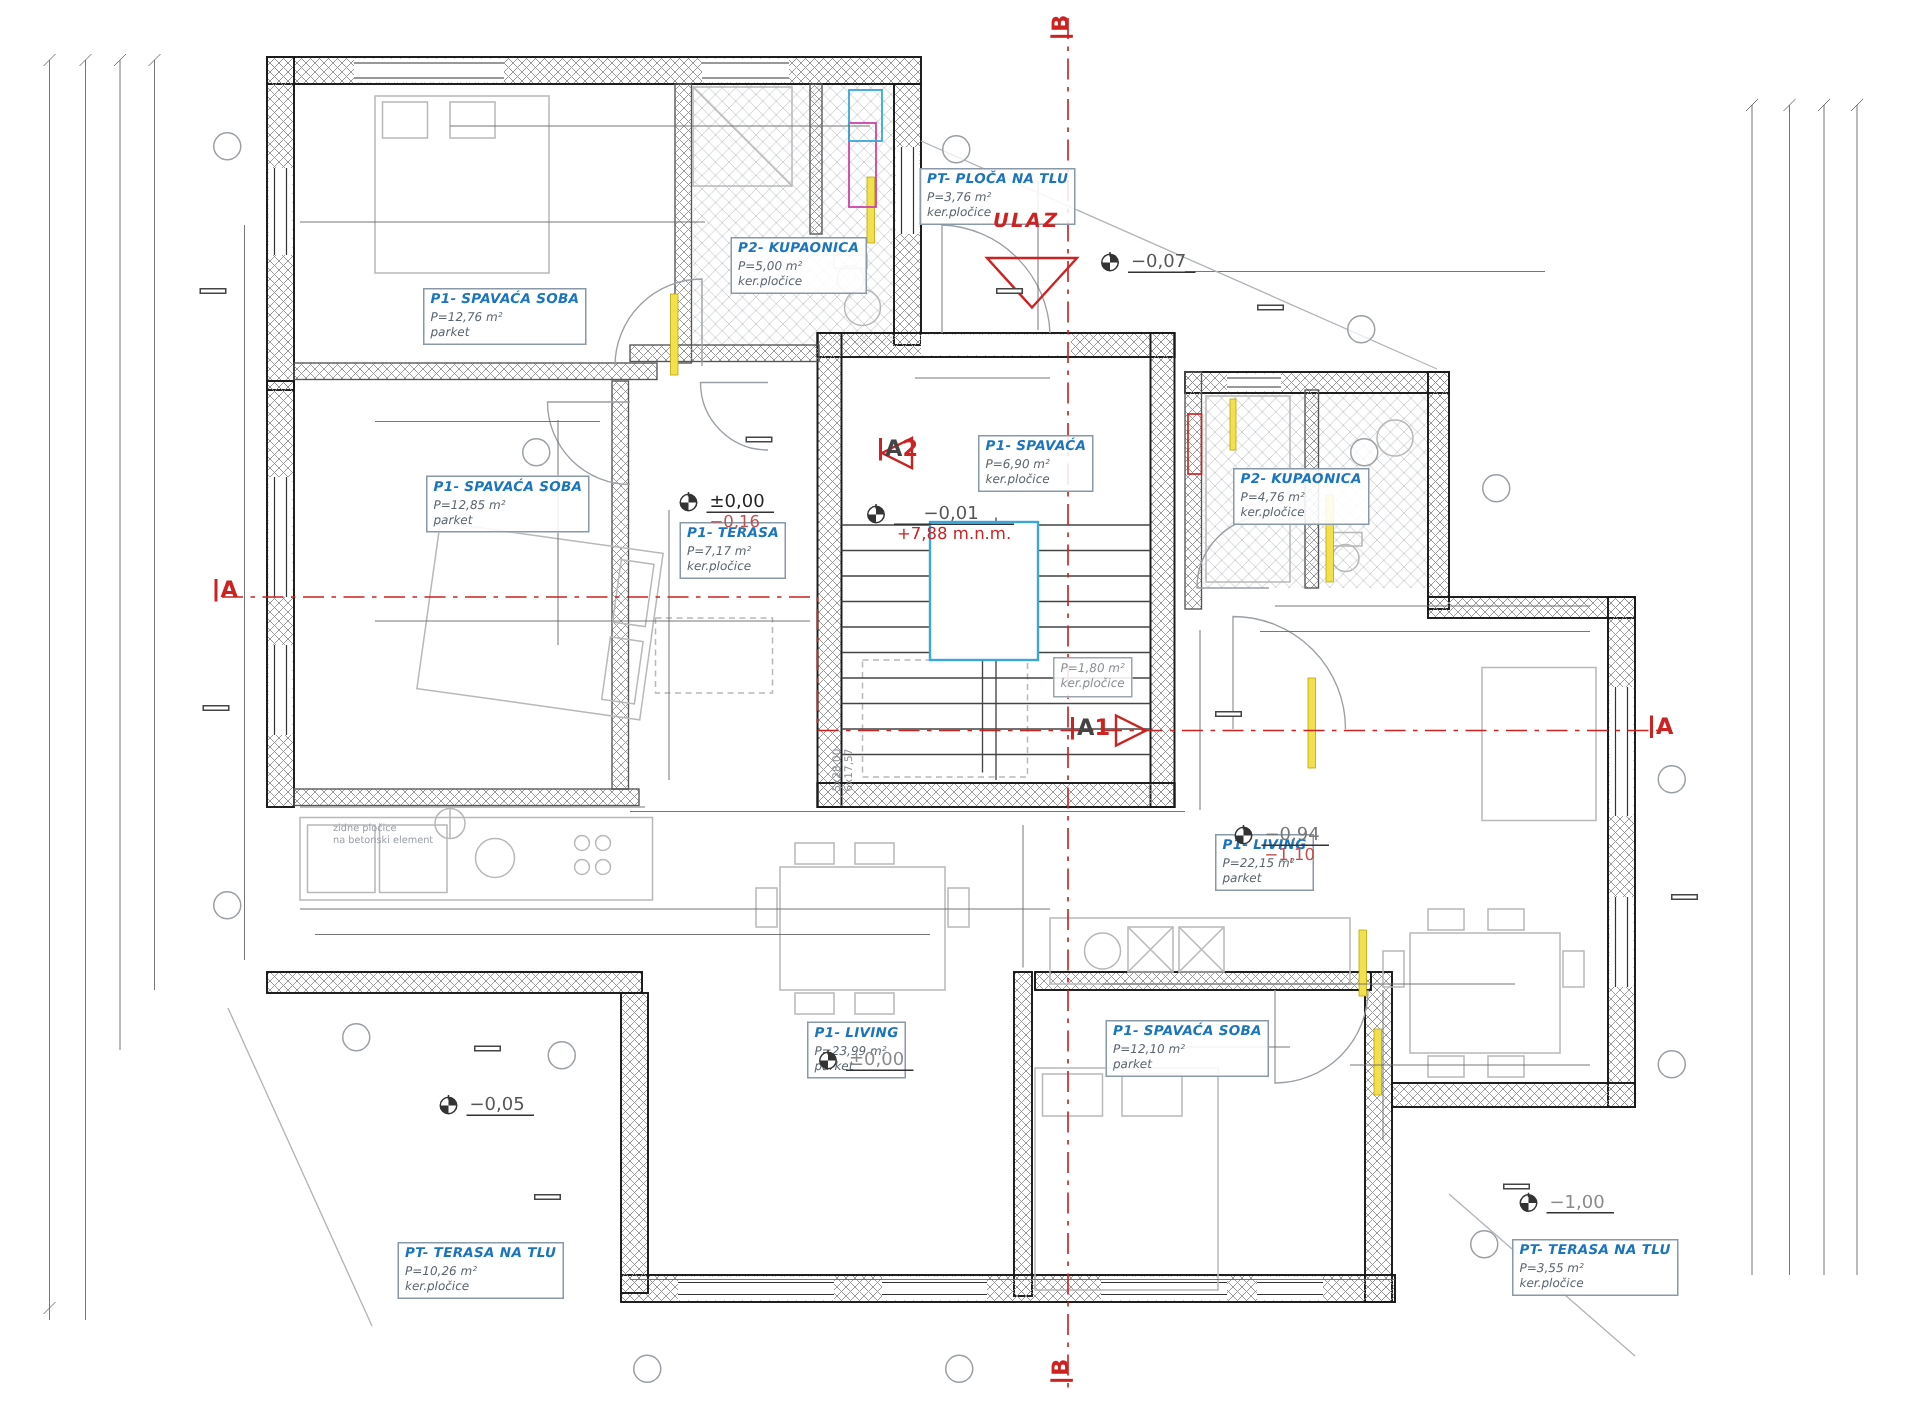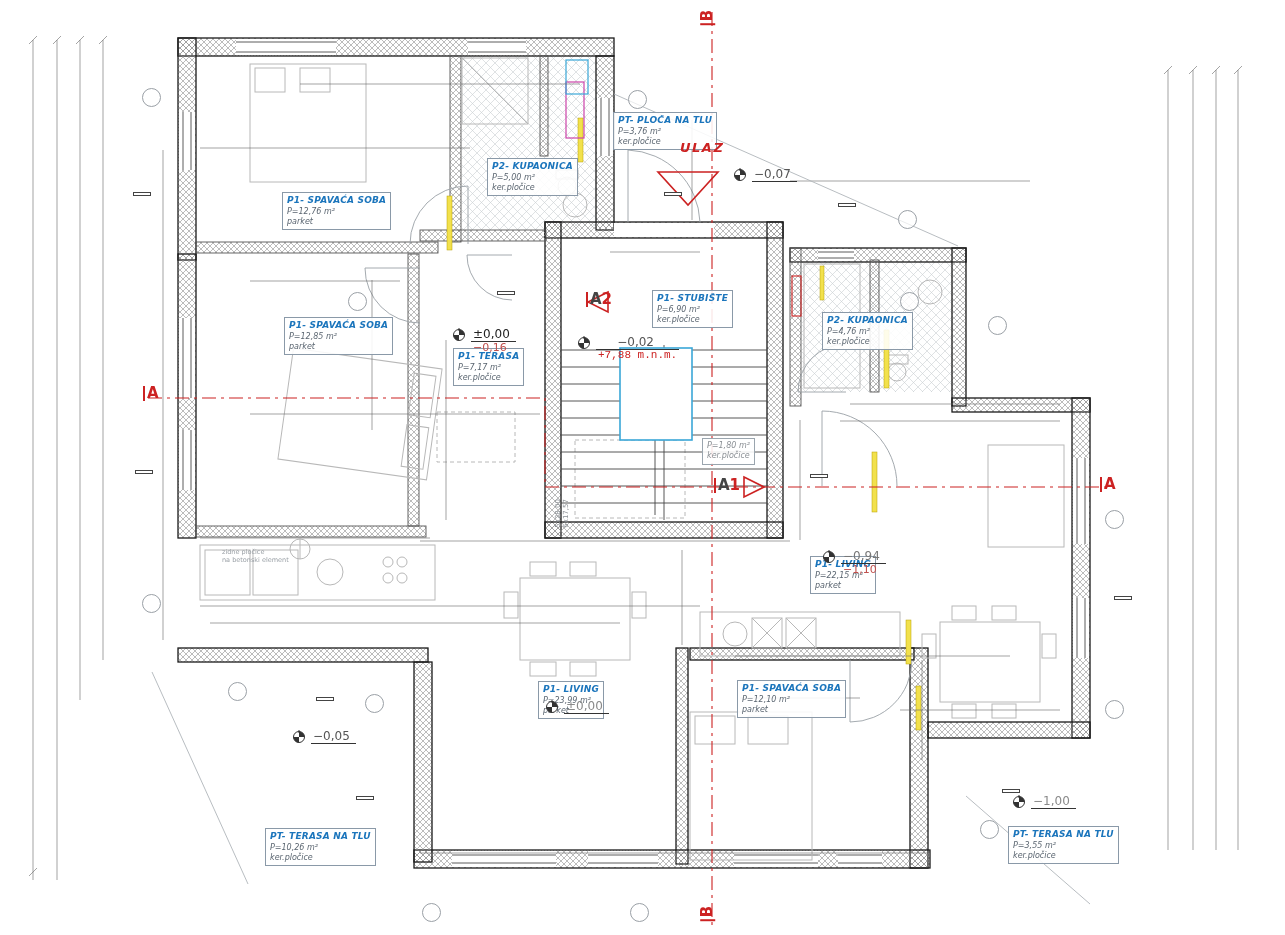--- a/index.html
+++ b/index.html
@@ -270,21 +270,21 @@
       <div class="rname">P1- SPAVAĆA SOBA</div>
       <div class="rarea">P=12,85 m²</div>
       <div class="rfloor">parket</div>
     </div>
       <div class="room-label" style="left: 453px; top: 348px;">
       <div class="rname">P1- TERASA</div>
       <div class="rarea">P=7,17 m²</div>
       <div class="rfloor">ker.pločice</div>
     </div>
       <div class="room-label" style="left: 652px; top: 290px;">
-      <div class="rname">P1- STUBIŠTE</div>
+      <div class="rname">P1- SPAVAĆA</div>
       <div class="rarea">P=6,90 m²</div>
       <div class="rfloor">ker.pločice</div>
     </div>
       <div class="room-label" style="left: 822px; top: 312px;">
       <div class="rname">P2- KUPAONICA</div>
       <div class="rarea">P=4,76 m²</div>
       <div class="rfloor">ker.pločice</div>
     </div>
       <div class="room-label" style="left: 810px; top: 556px;">
       <div class="rname">P1- LIVING</div>
@@ -485,22 +485,22 @@
       </div>
     </div>
       <div class="elev" style="left: 577px; top: 336px;">
       <svg width="16" height="14">
         <circle cx="7" cy="7" r="5.5" fill="#fff" stroke="#333" stroke-width="1"></circle>
         <path d="M7,7 L7,1.5 A5.5,5.5 0 0 1 12.5,7 Z" fill="#333"></path>
         <path d="M7,7 L7,12.5 A5.5,5.5 0 0 1 1.5,7 Z" fill="#333"></path>
         <line x1="7" y1="0" x2="7" y2="3" stroke="#333" stroke-width="1"></line>
       </svg>
       <div class="txt">
-        <span class="v1" style="color: rgb(85, 85, 85);">−0,02</span>
-        <span class="v2" style="color: rgb(204, 34, 34); font-family: Liberation Mono, monospace;">+7,88 m.n.m.</span>
+        <span class="v1" style="color: rgb(85, 85, 85);">−0,01</span>
+        <span class="v2" style="color: rgb(204, 34, 34);">+7,88 m.n.m.</span>
       </div>
     </div>
       <div class="elev" style="left: 822px; top: 550px;">
       <svg width="16" height="14">
         <circle cx="7" cy="7" r="5.5" fill="#fff" stroke="#333" stroke-width="1"></circle>
         <path d="M7,7 L7,1.5 A5.5,5.5 0 0 1 12.5,7 Z" fill="#333"></path>
         <path d="M7,7 L7,12.5 A5.5,5.5 0 0 1 1.5,7 Z" fill="#333"></path>
         <line x1="7" y1="0" x2="7" y2="3" stroke="#333" stroke-width="1"></line>
       </svg>
       <div class="txt">
@@ -593,21 +593,21 @@
       <div class="tagcircle" style="left: 142px; top: 594px;"></div>
       <div class="tagcircle" style="left: 228px; top: 682px;"></div>
       <div class="tagcircle" style="left: 365px; top: 694px;"></div>
       <div class="tagcircle" style="left: 422px; top: 903px;"></div>
       <div class="tagcircle" style="left: 630px; top: 903px;"></div>
       <div class="tagcircle" style="left: 980px; top: 820px;"></div>
       <div class="tagcircle" style="left: 348px; top: 292px;"></div>
       <div class="tagcircle" style="left: 900px; top: 292px;"></div>
     </div>
 
-<div class="ulaz" style="left:680px;top:140px">ULAZ</div>
+<div class="ulaz" style="left:662px;top:140px">ULAZ</div>
 
 <div class="rotnote" style="left:548px;top:505px">
   <span>5x28,00</span><br>
   <span>6x17,57</span>
 </div>
 
 <div class="flatnote" style="left:222px;top:549px">
   <span>zidne pločice</span><br>
   <span>na betonski element</span>
 </div>

